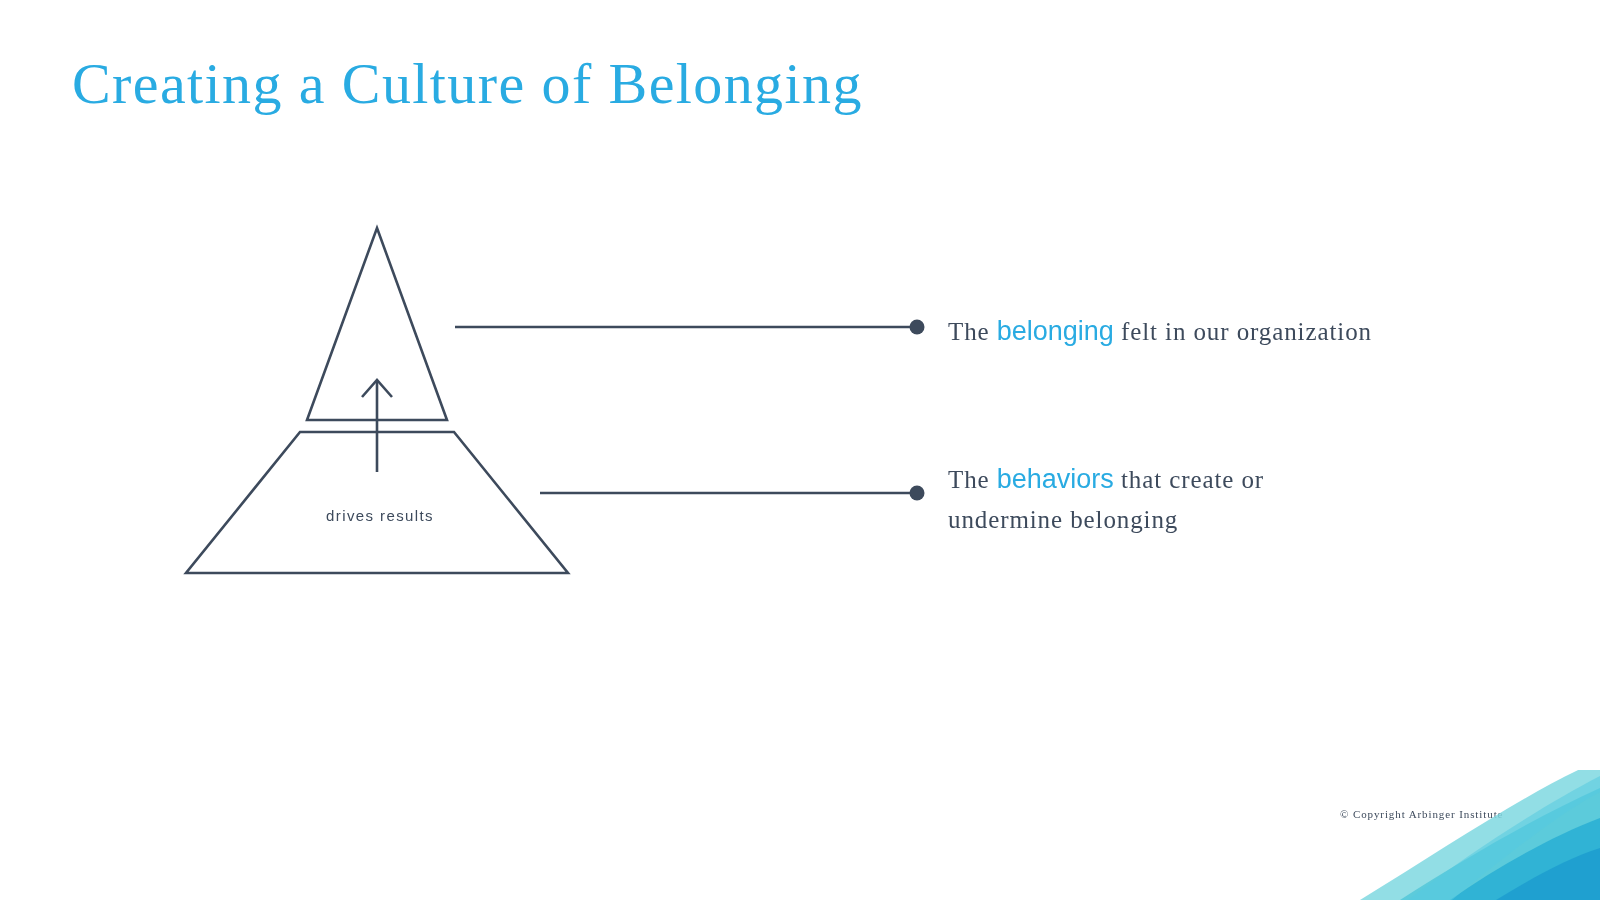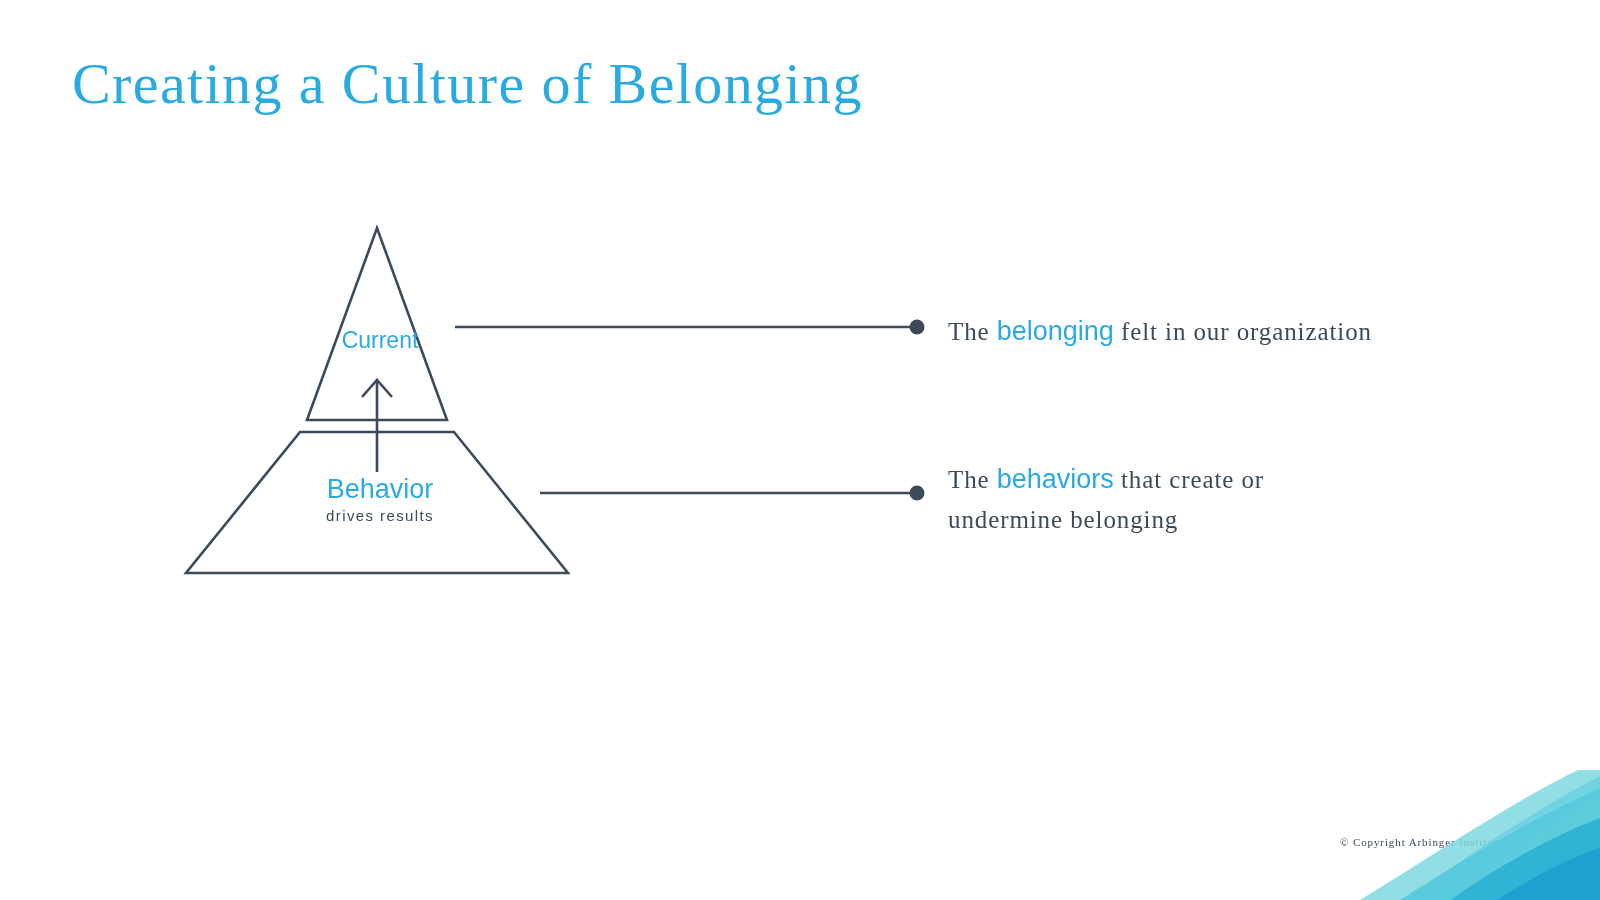--- a/index.html
+++ b/index.html
@@ -110,21 +110,21 @@
   #callout-behaviors {
     left: 948px;
     top: 459px;
     width: 420px;
   }
 
   
   #copyright {
     position: absolute;
     left: 1340px;
-    top: 836px;
+    top: 808px;
     font-family: "Liberation Serif", serif;
     font-size: 11px;
     letter-spacing: 0.9px;
     color: #3d4a5c;
     white-space: nowrap;
   }
 
   
   #corner-wave {
     position: absolute;
@@ -151,24 +151,22 @@
 
       <polygon points="130,222 284,222 398,363 16,363" fill="none" stroke="#3d4a5c" stroke-width="2.6" stroke-linejoin="miter"></polygon>
 
       <g>
         <line x1="207" y1="262" x2="207" y2="172" stroke="#3d4a5c" stroke-width="2.6"></line>
         <polyline points="192,187 207,170 222,187" fill="none" stroke="#3d4a5c" stroke-width="2.6" stroke-linecap="butt" stroke-linejoin="miter"></polyline>
       </g>
     </svg>
 
     <div id="label-current-culture" class="pyramid-label">
-      <div>Current</div>
     </div>
 
-    <div id="label-behavior" class="pyramid-label">Behavior</div>
 
     <div id="label-drives-results">drives results</div>
   </div>
 
   <svg id="connectors-svg" width="1600" height="900" viewBox="0 0 1600 900">
     <g>
       <line x1="455" y1="327" x2="916" y2="327" stroke="#3d4a5c" stroke-width="2.4"></line>
       <circle cx="917" cy="327" r="7.5" fill="#3d4a5c"></circle>
     </g>
     <g>

